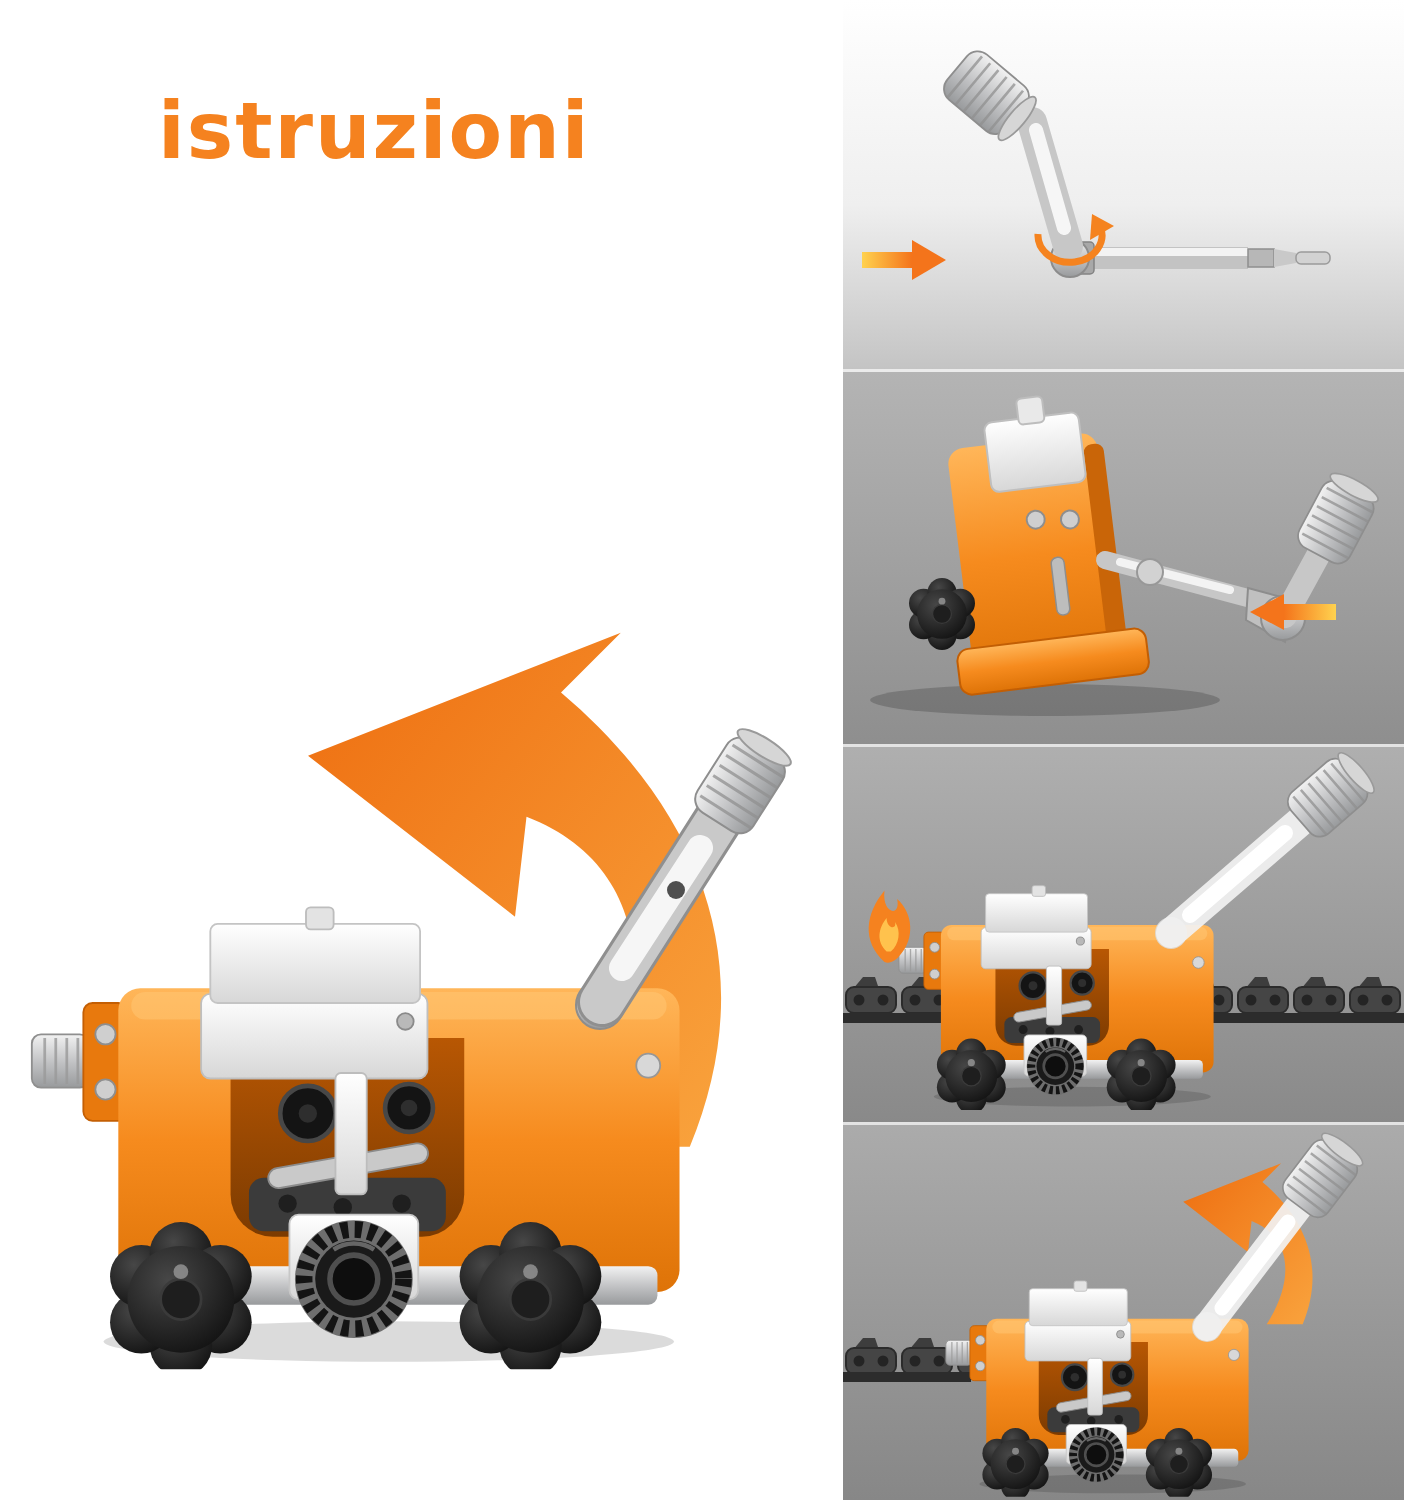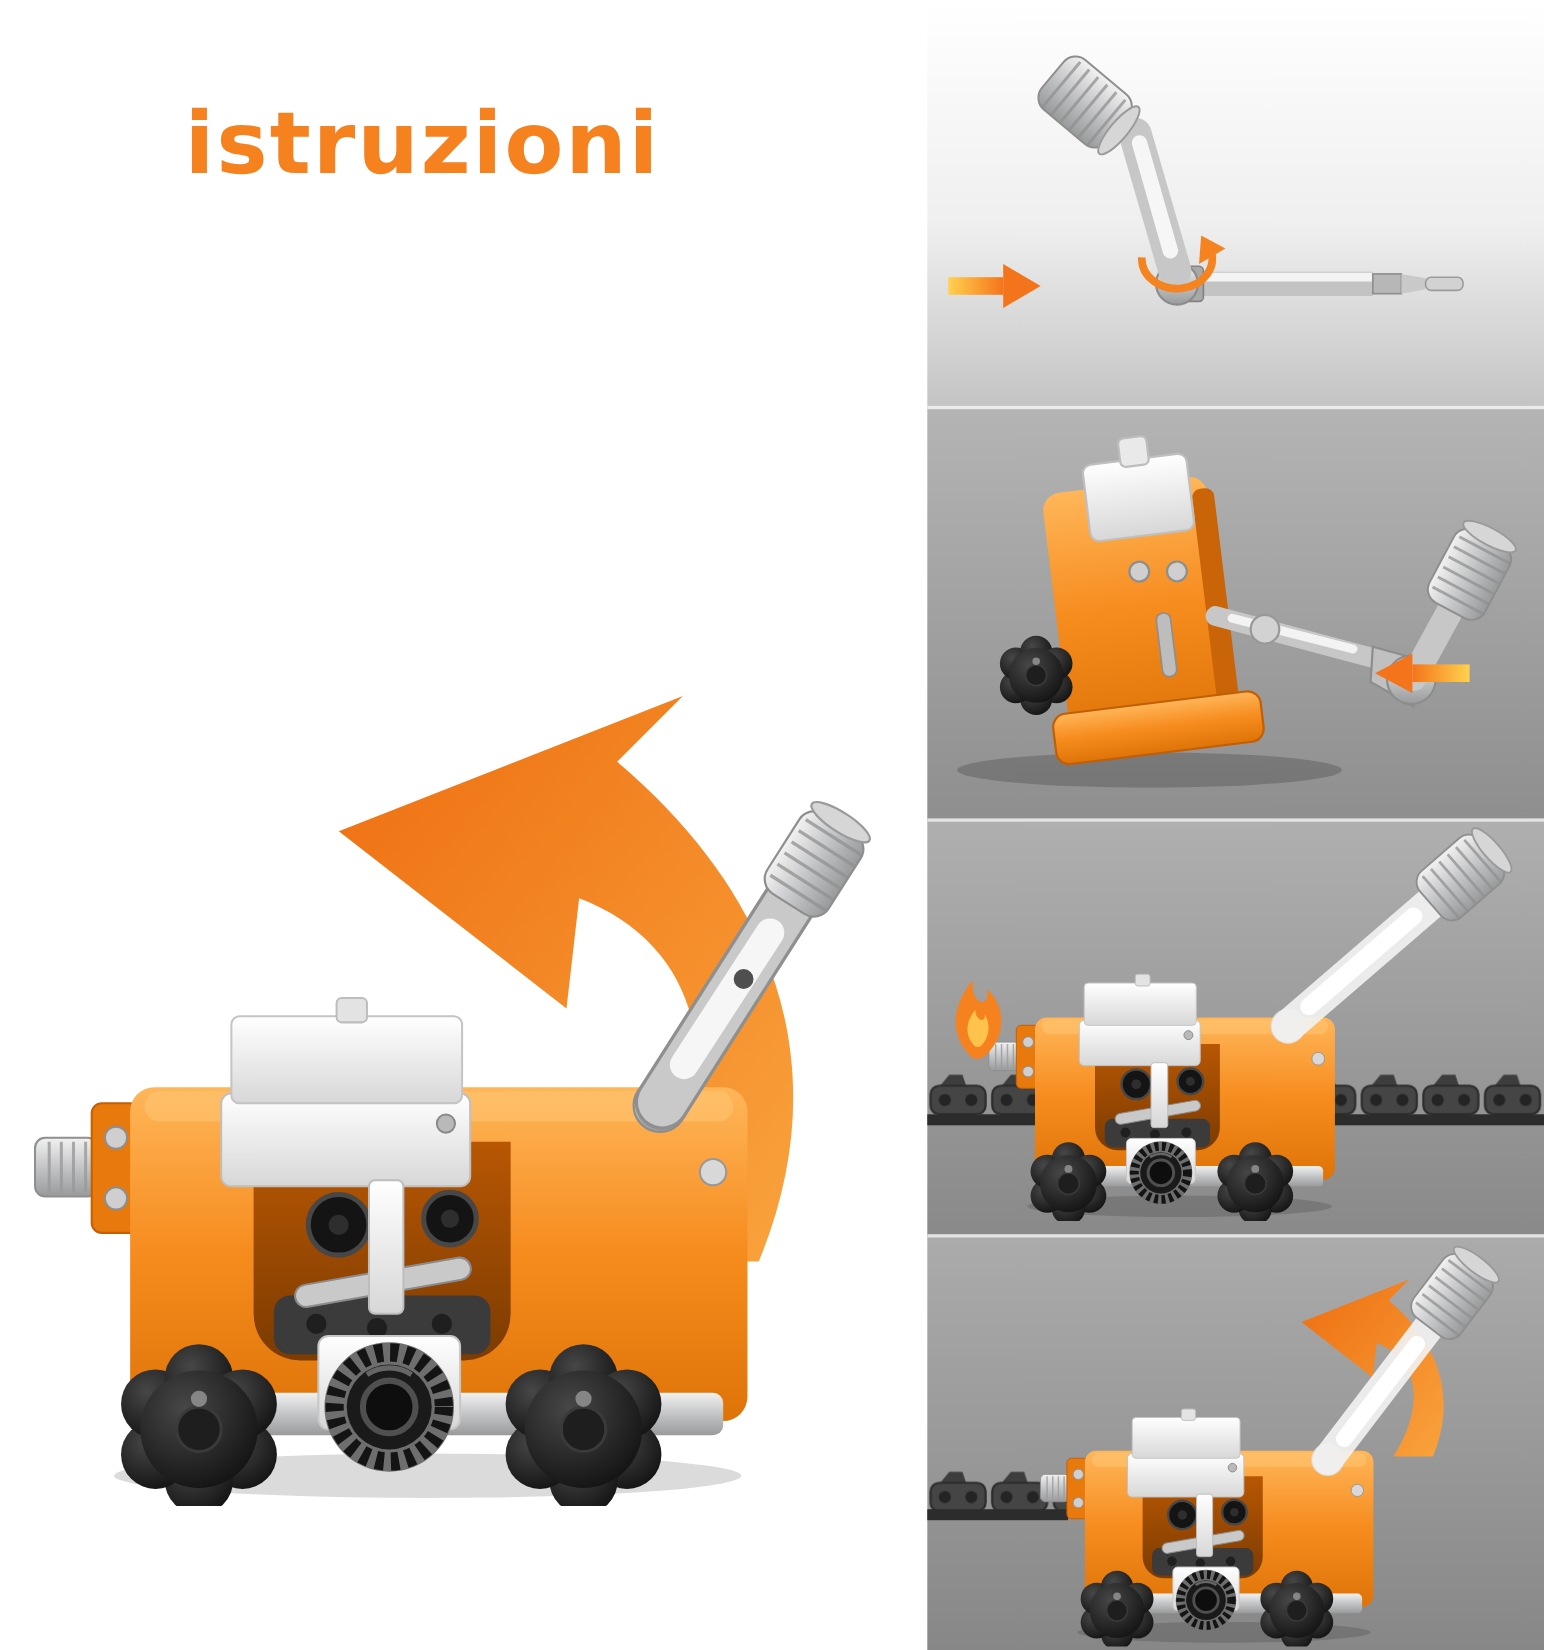--- a/index.html
+++ b/index.html
@@ -6,21 +6,21 @@
   .screen{
     position:relative;
     width:1404px;height:1500px;
     background:#ffffff;
     overflow:hidden;
     font-family:"DejaVu Sans", sans-serif;
   }
   .scene{position:absolute;left:0;top:0;width:1404px;height:1500px;}
   .title{
     position:absolute;
-    left:168px;top:86px;
+    left:158px;top:86px;
     font-size:78px;
     font-weight:700;
     letter-spacing:2px;
     color:#F5821F;
     user-select:none;
   }
 </style>
 </head>
 <body>
 

